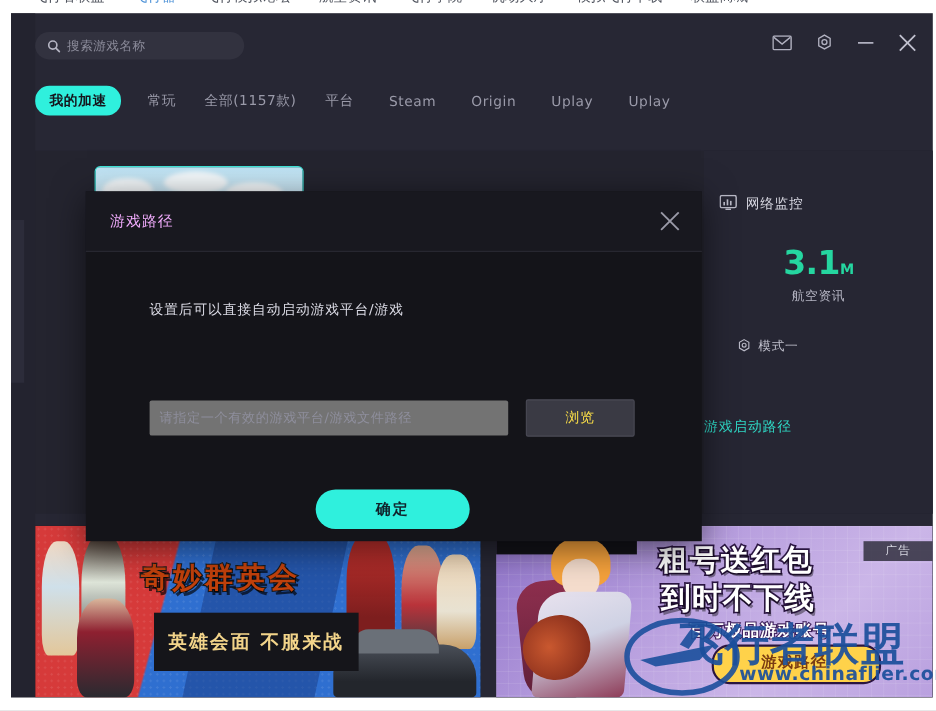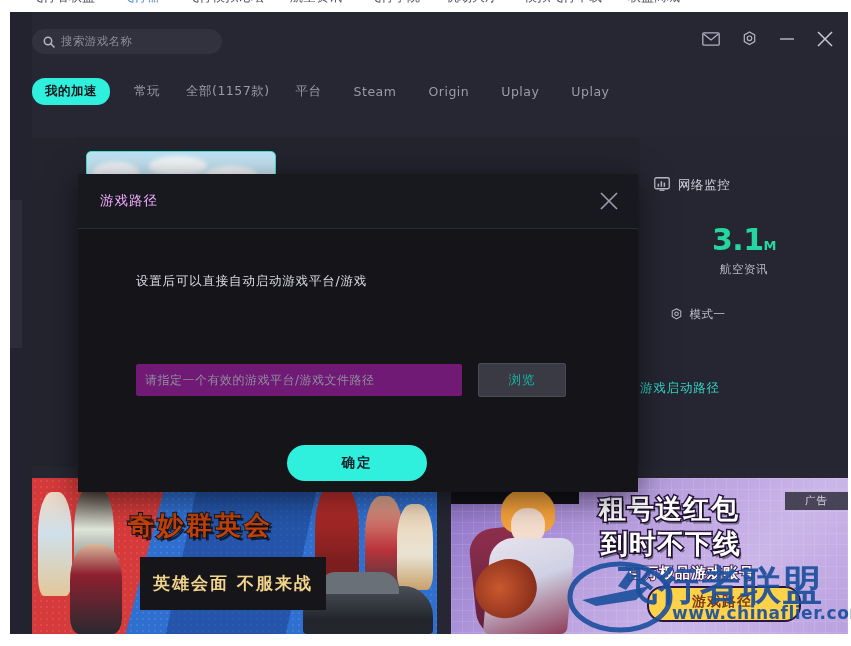--- a/index.html
+++ b/index.html
@@ -262,38 +262,38 @@
   }
   .path-row {
     position: absolute;
     left: 58px; top: 134px;
     display: flex;
     align-items: center;
     gap: 16px;
   }
   .path-input {
     width: 326px; height: 32px;
-    background: #701a75;
+    background: #737373;
     border: none;
     outline: none;
     border-radius: 2px;
     padding: 0 9px;
     box-sizing: border-box;
     color: #d8d8e2;
     font-size: 12px;
     letter-spacing: .5px;
     font-family: "DejaVu Sans", "Liberation Sans", sans-serif;
   }
   .path-input::placeholder { color: #8e8e9c; opacity: 1; }
   .browse-btn {
-    width: 88px; height: 34px;
+    width: 99px; height: 34px;
     background: #3a3a44;
     border: 1px solid #4a4a55;
     border-radius: 2px;
-    color: #14b8a6;
+    color: #fde047;
     font-size: 12.5px;
     letter-spacing: 1px;
     cursor: pointer;
     font-family: "DejaVu Sans", "Liberation Sans", sans-serif;
   }
   .confirm-btn {
     position: absolute;
     left: 209px; top: 216px;
     width: 140px; height: 36px;
     background: #2ff0dd;

